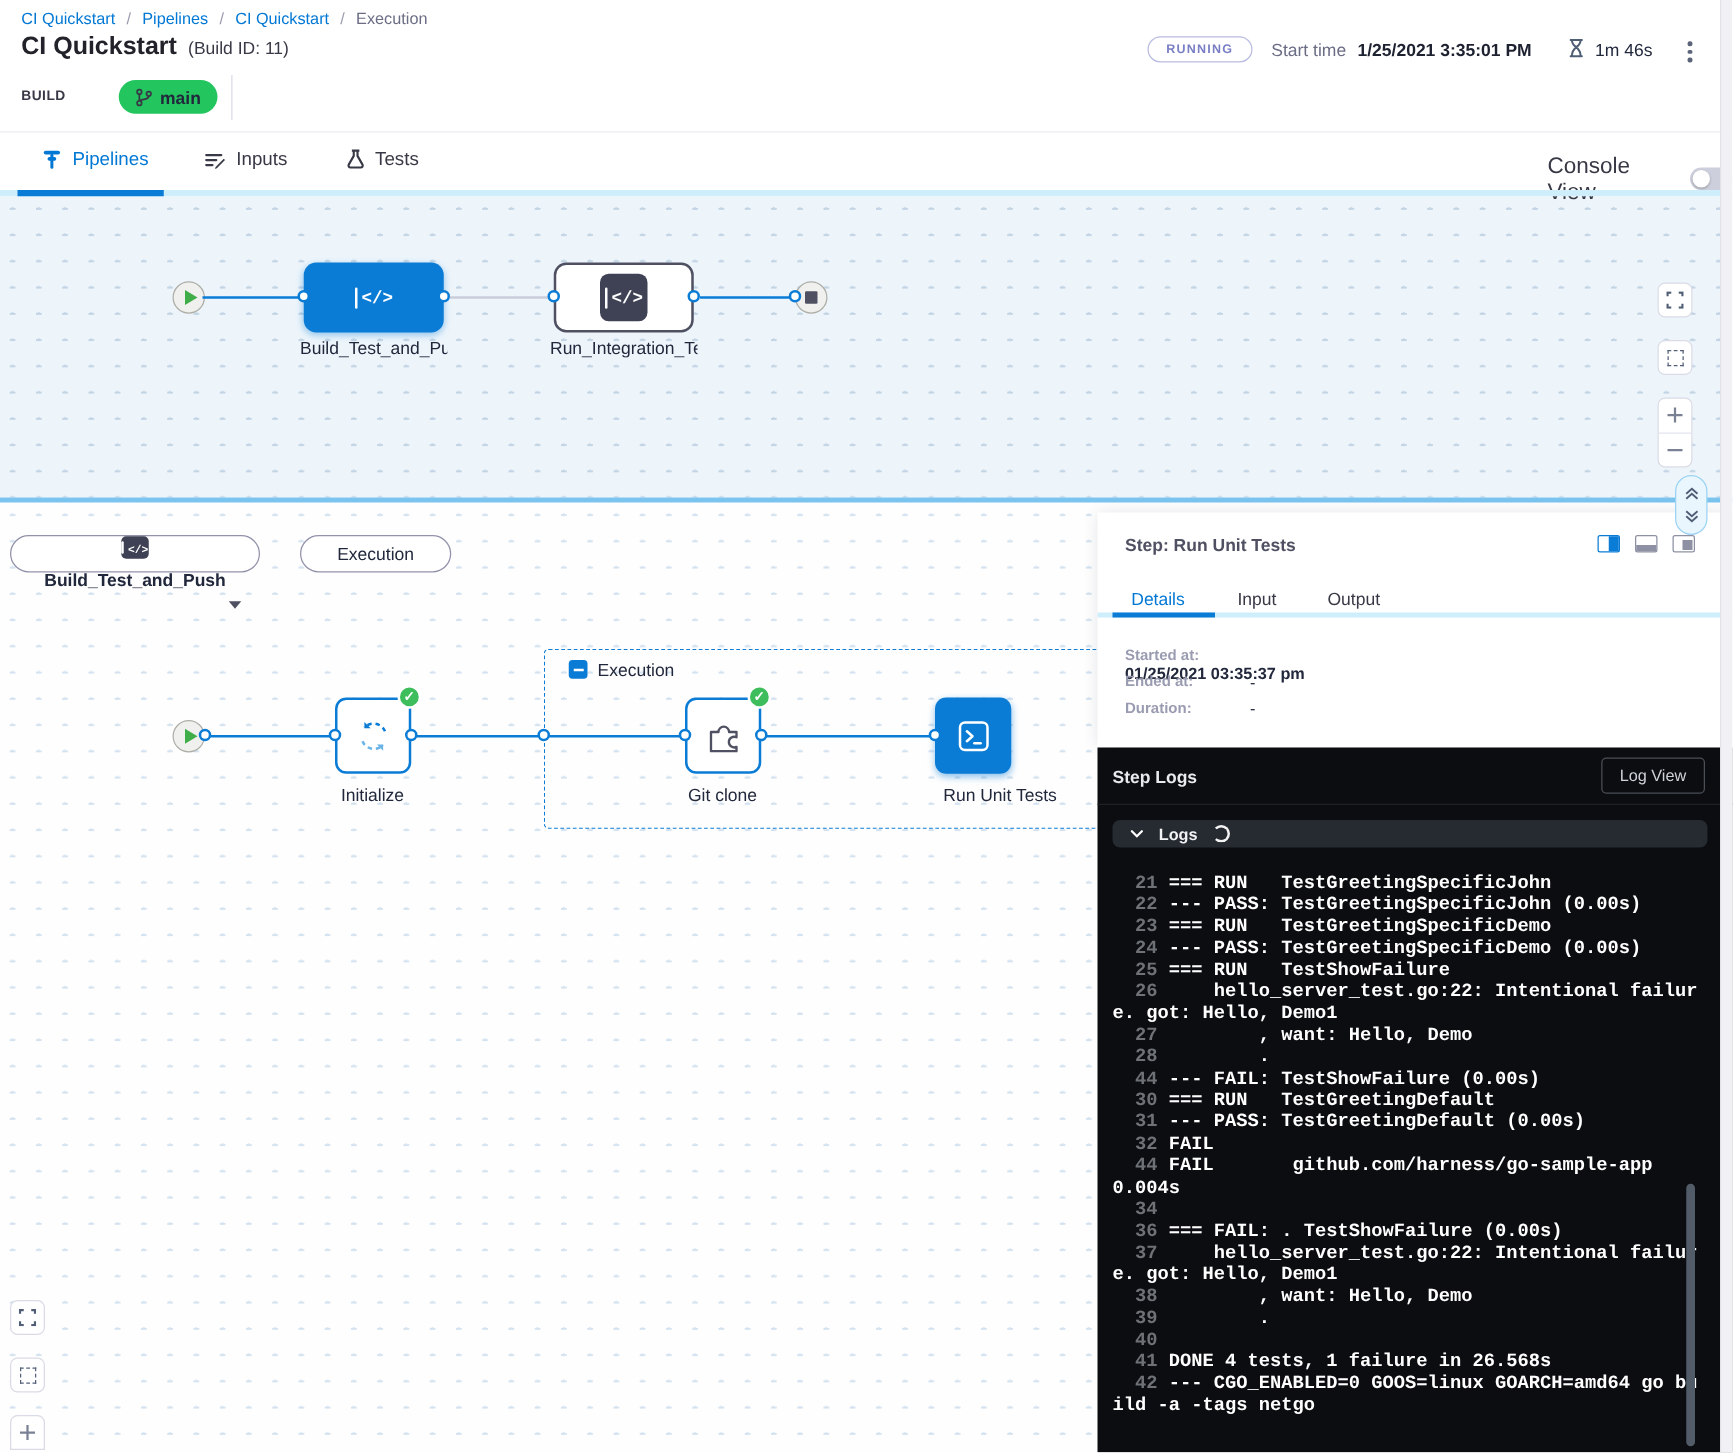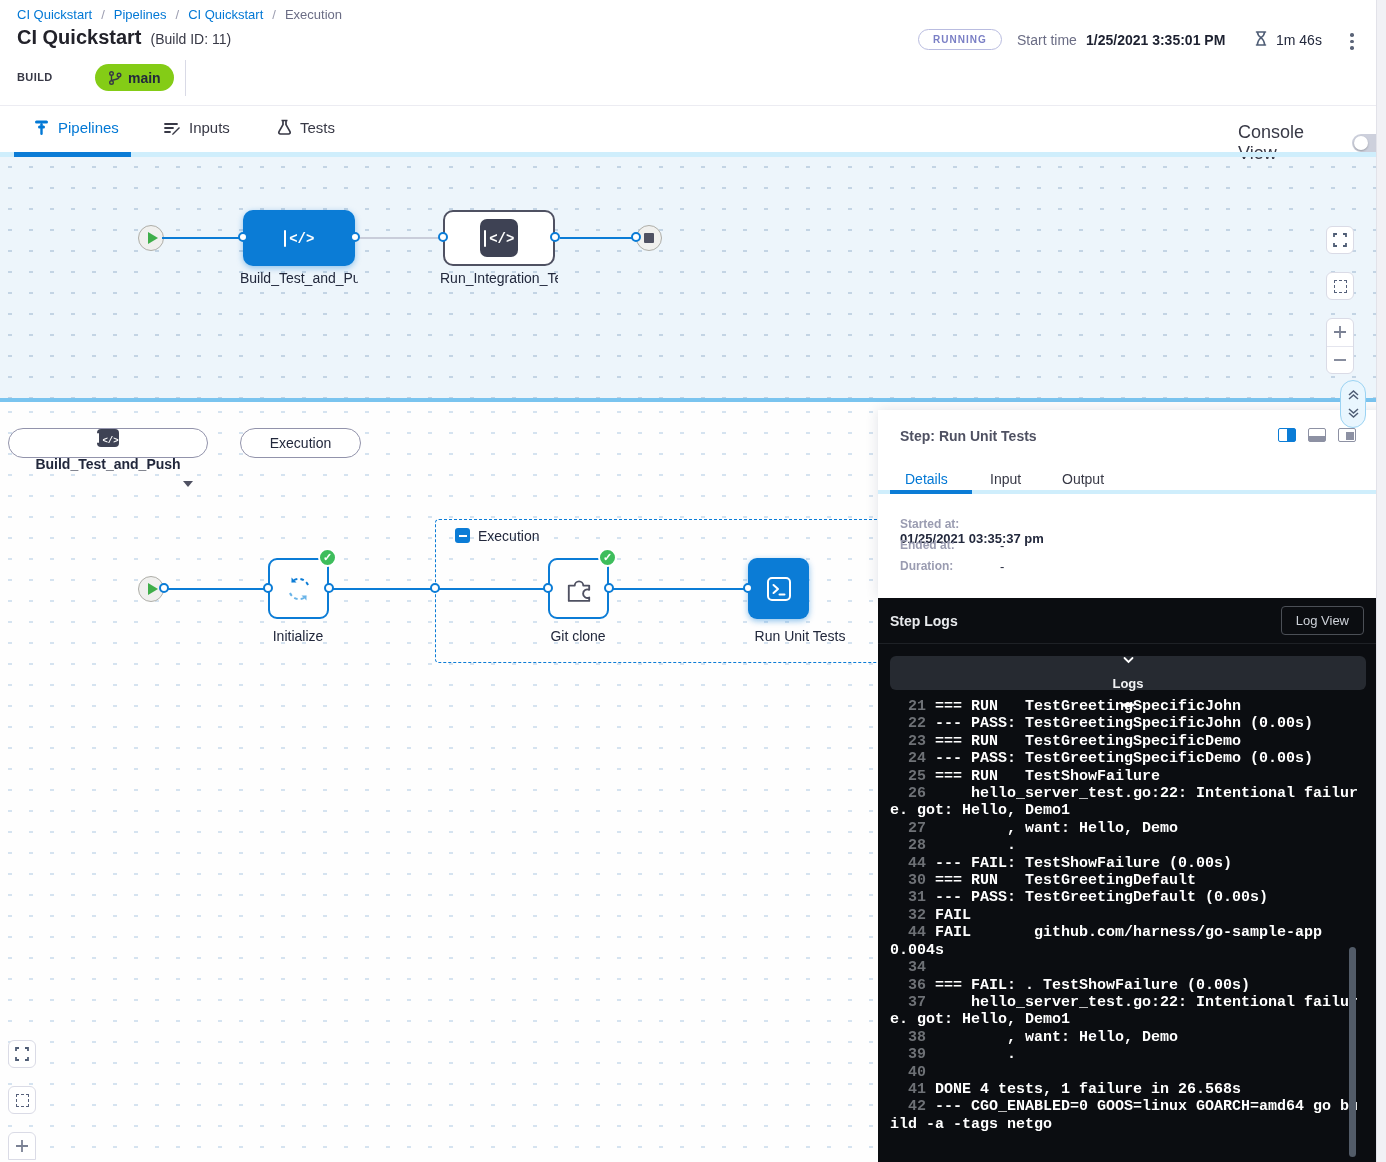--- a/index.html
+++ b/index.html
@@ -14,21 +14,21 @@
   .breadcrumb .current { color:#6b6d85; }
   .title-row { left:17px; top:26px; display:flex; align-items:baseline; gap:9px; }
   .page-title { font-size:20px; font-weight:700; color:#22222a; }
   .build-id { font-size:14px; color:#383946; }
   .status-pill { left:918px; top:29px; border:1.5px solid #b9bce0; color:#7a7fc5; font-size:10px; font-weight:700; letter-spacing:1px; padding:4px 14px; border-radius:13px; background:#fff; }
   .lbl-gray { color:#6b6d85; font-size:14px; }
   .val-dark { color:#1d2130; font-size:14px; font-weight:700; }
   .kebab { left:1344px; top:31px; display:flex; flex-direction:column; gap:3px; cursor:pointer; padding:2px 6px; }
   .kebab i { width:3.5px; height:3.5px; border-radius:50%; background:#5b6478; }
   .build-label { left:17px; top:71px; font-size:11px; font-weight:700; color:#383946; letter-spacing:.4px; }
-  .branch-chip { left:95px; top:64px; height:27px; background:#84cc16; border-radius:14px; display:flex; align-items:center; gap:6px; padding:0 13px; font-size:14px; font-weight:600; color:#22283c; }
+  .branch-chip { left:95px; top:64px; height:27px; background:#22c55e; border-radius:14px; display:flex; align-items:center; gap:6px; padding:0 13px; font-size:14px; font-weight:600; color:#22283c; }
   .vdivider { left:185px; top:60px; width:1px; height:36px; background:#d9dae6; }
 
   
   .tabbar { left:0; top:105px; width:1386px; height:52px; background:#fff; border-top:1px solid #ececf2; }
   .tab { position:absolute; top:13px; display:flex; align-items:center; gap:8px; font-size:15px; color:#383946; cursor:pointer; }
   .tab.active { color:#0278d5; font-weight:500; }
   .tab-strip { left:0; top:152px; width:1386px; height:5px; background:#cfeefc; }
   .tab-strip-active { left:14px; top:152px; width:117px; height:5px; background:#0b7cd6; z-index:2; }
   .console-view { position:absolute; left:1238px; top:16px; display:flex; align-items:center; gap:10px; }
   .console-view span { font-size:18px; color:#383946; }
@@ -98,21 +98,21 @@
   .d-row { position:absolute; left:22px; display:flex; }
   .d-row .dl { width:100px; font-size:12px; font-weight:700; color:#9a9cb1; }
   .d-row .dv { font-size:13px; color:#22283c; }
   .d-row .dv.bold { font-weight:700; }
 
   
   .step-logs { left:878px; top:598px; width:508px; height:564px; background:#0b0d11; z-index:6; }
   .sl-header { position:absolute; left:0; top:0; width:100%; height:46px; border-bottom:1px solid #1e2126; }
   .sl-title { position:absolute; left:12px; top:15px; font-size:14px; font-weight:700; color:#e8eaed; }
   .logview-btn { position:absolute; right:22px; top:8px; padding:6px 14px; border:1px solid #4b4f56; border-radius:4px; color:#ced2d9; font-size:13px; cursor:pointer; background:transparent; }
-  .logs-bar { position:absolute; left:12px; top:58px; width:476px; height:34px; background:#262a31; border-radius:6px; display:flex; align-items:center; gap:12px; padding:0 14px; cursor:pointer;flex-direction:column; }
+  .logs-bar { position:absolute; left:12px; top:58px; width:476px; height:22px; background:#262a31; border-radius:6px; display:flex; align-items:center; gap:12px; padding:0 14px; cursor:pointer; }
   .logs-bar .lb-label { font-size:13px; font-weight:700; color:#f2f3f5; }
   .spinner { width:14px; height:14px; border:2px solid rgba(255,255,255,.95); border-left-color:transparent; border-radius:50%; animation:spin 1s linear infinite; }
   @keyframes spin { to { transform:rotate(360deg); } }
   .loglines { position:absolute; left:12px; top:100px; width:470px; font-family:"Liberation Mono",monospace; font-weight:700; font-size:15px; line-height:17.4px; color:#fff; }
   .logline { white-space:pre-wrap; word-break:break-all; }
   .logline .ln { color:#6e7176; }
   .log-thumb { position:absolute; left:471px; top:349px; width:7px; height:210px; background:#525b68; border-radius:4px; cursor:pointer; }
 
   .page-scrollbar { left:1376px; top:0; width:10px; height:1162px; background:#f1f1f5; border-left:1px solid #e2e2e9; z-index:9; }
 

